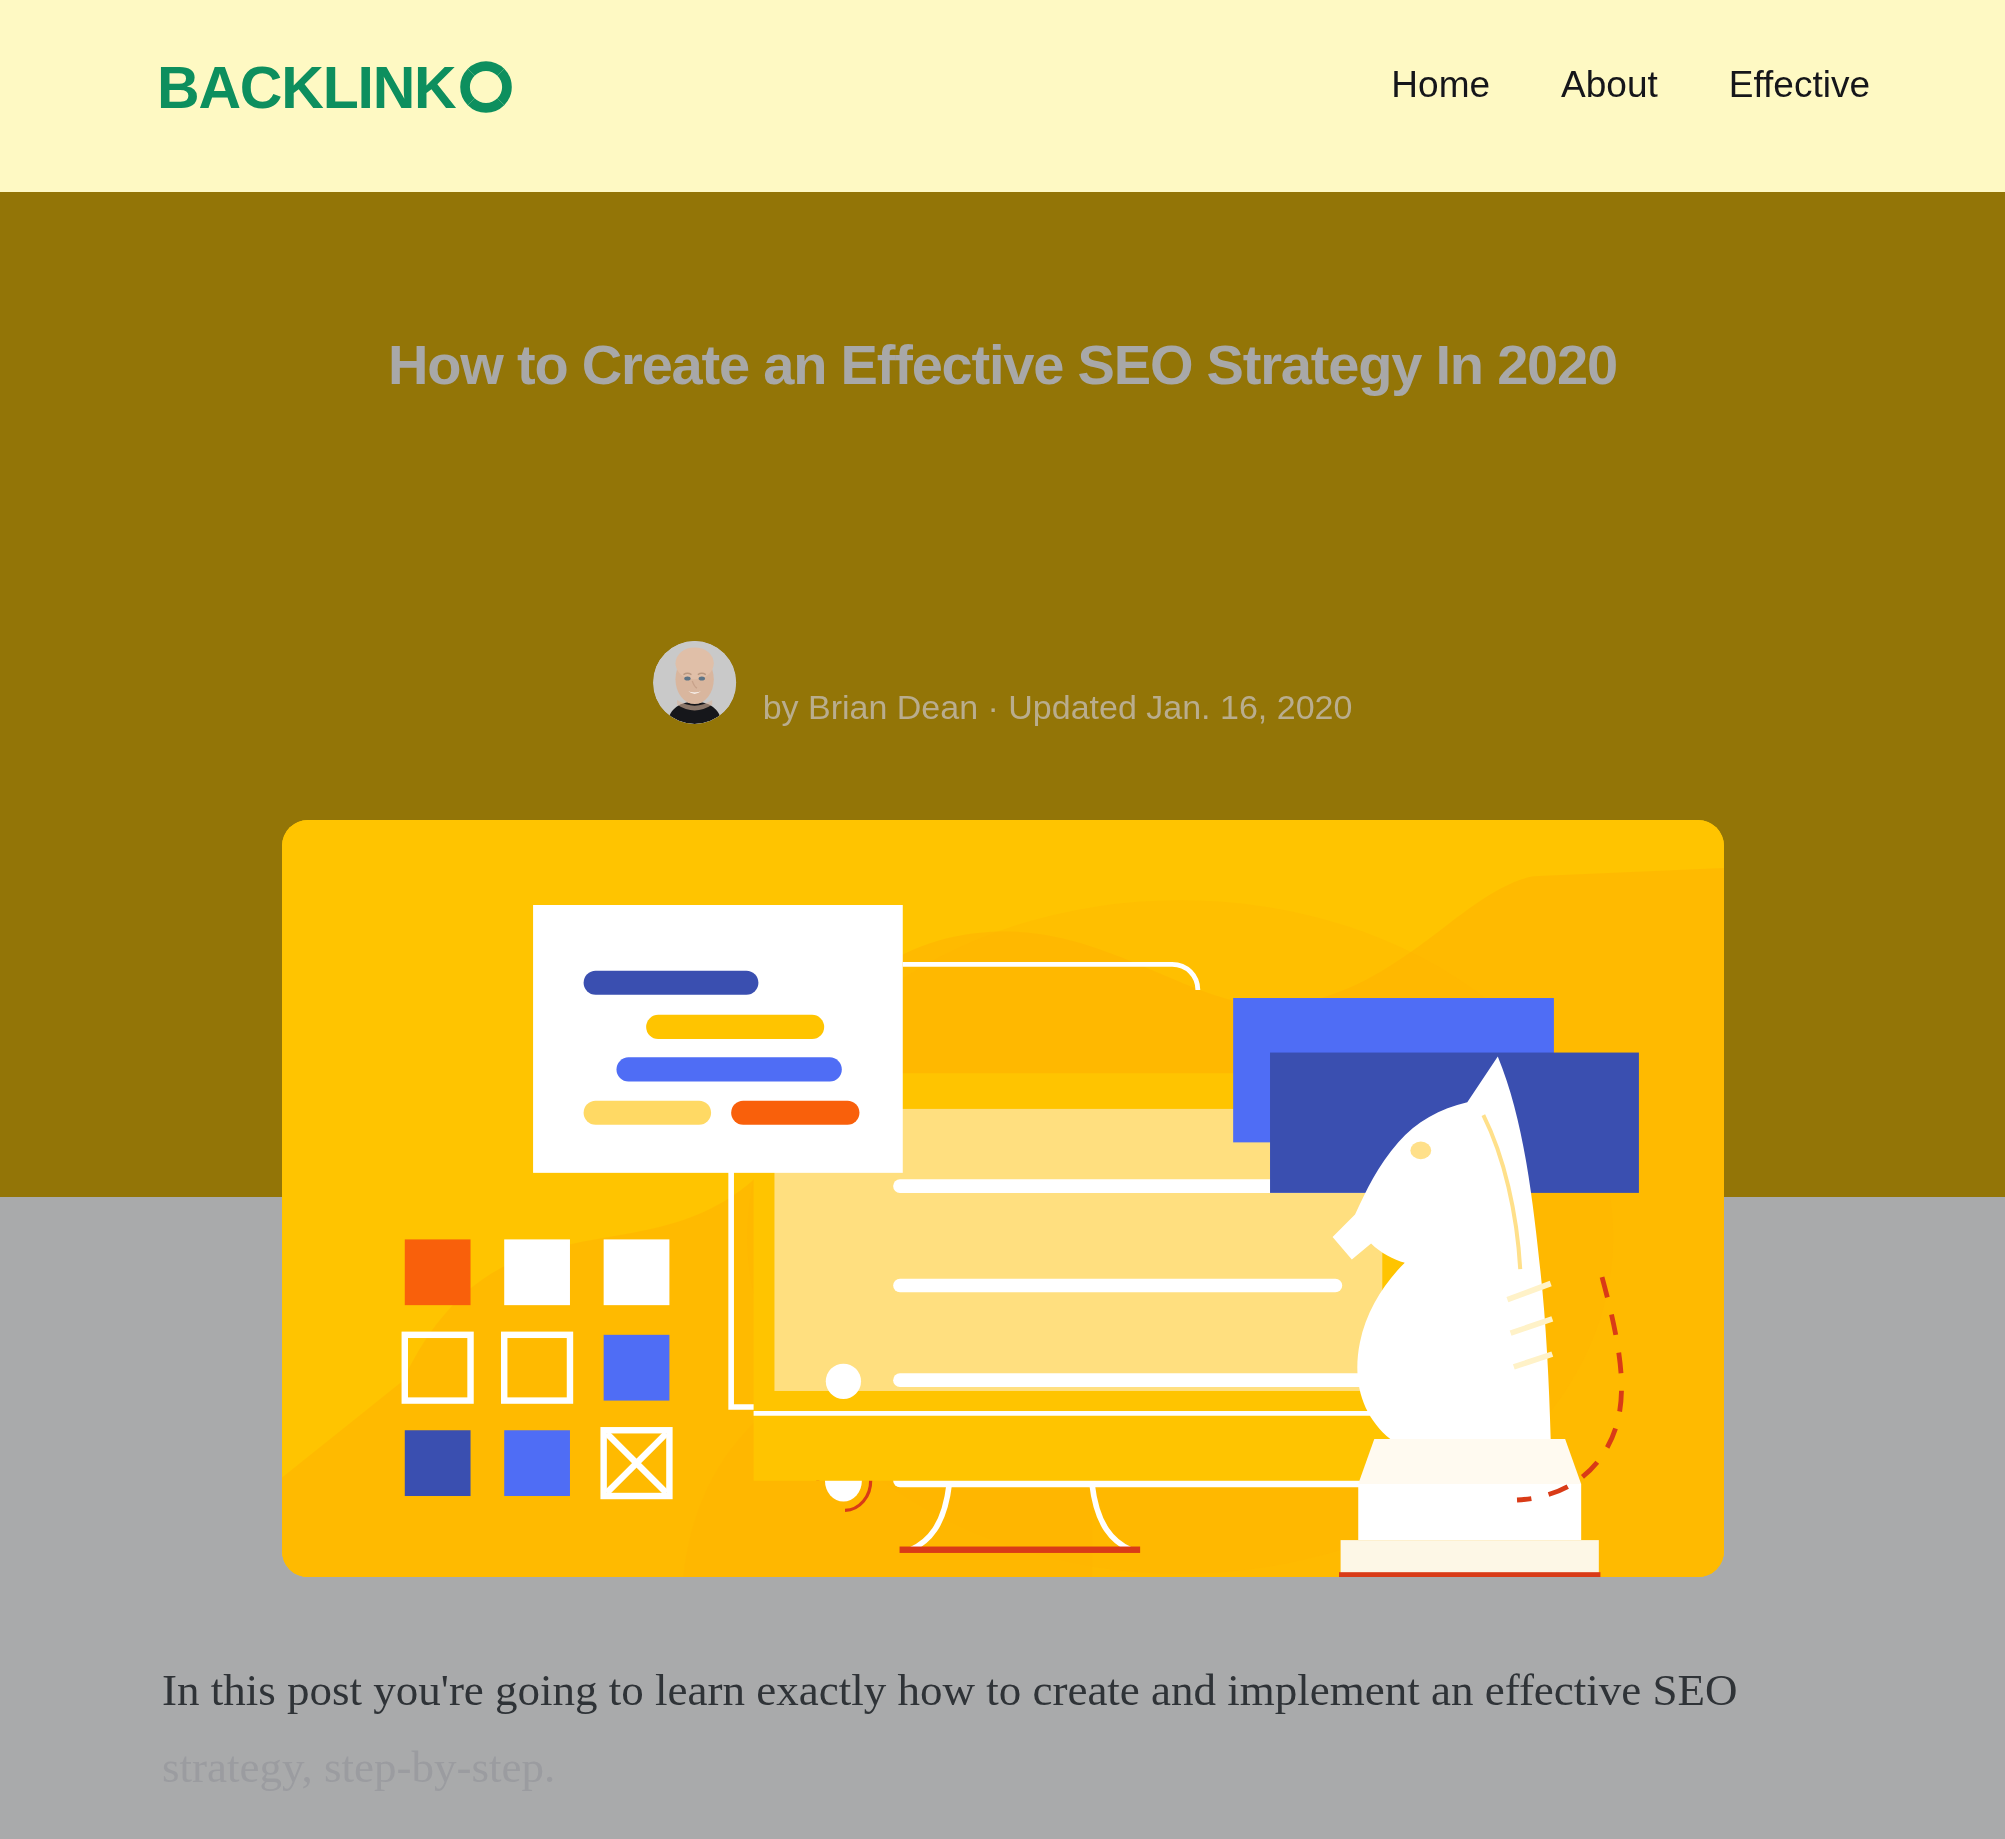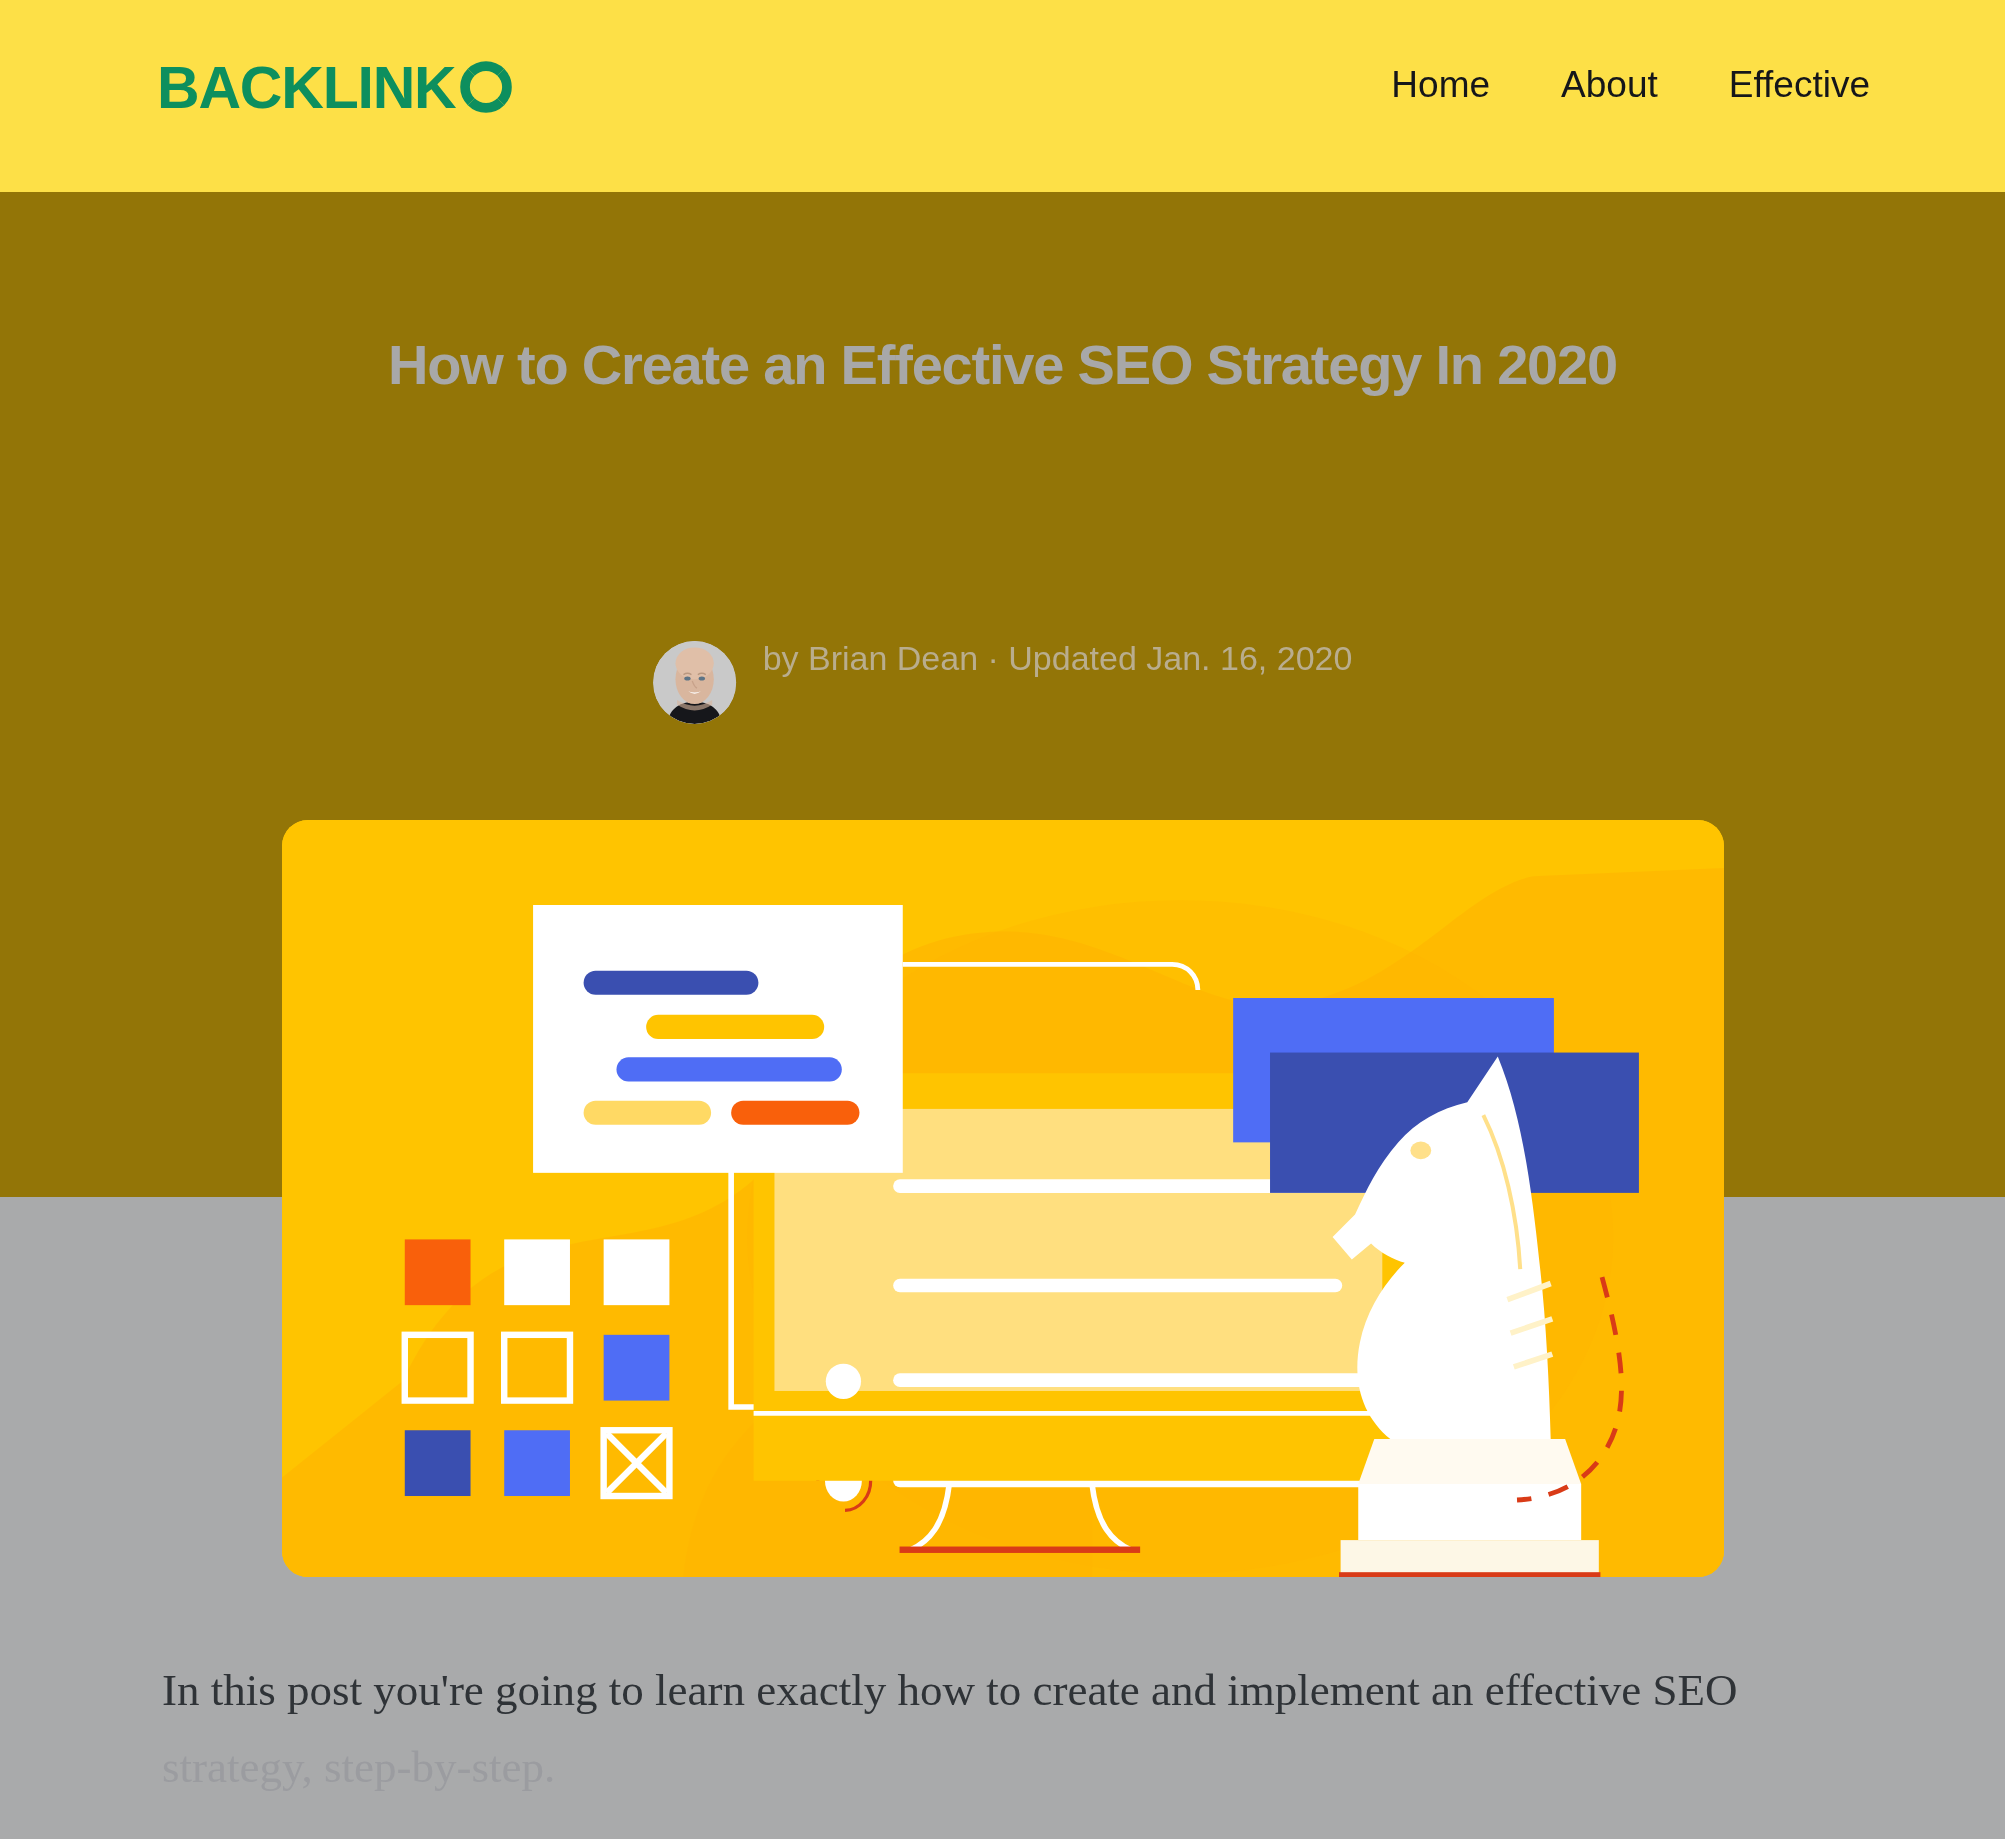--- a/index.html
+++ b/index.html
@@ -13,21 +13,21 @@
     background: #a9aaab;
     position: relative;
   }
 
   
   .site-header {
     position: absolute;
     top: 0; left: 0;
     width: 2005px;
     height: 192px;
-    background: #fde047;
+    background: #fef9c3;
     display: flex;
     align-items: center;
   }
 
   .brand {
     position: absolute;
     left: 157px;
     top: 58px;
     display: flex;
     align-items: center;
@@ -87,21 +87,21 @@
     letter-spacing: -1.2px;
     color: #a8a8a8;
   }
 
   .byline {
     position: absolute;
     top: 449px;
     left: 50%;
     transform: translateX(-50%);
     display: flex;
-    align-items: flex-start;
+    align-items: flex-end;
     gap: 27px;
     white-space: nowrap;
   }
   .avatar {
     width: 83px;
     height: 83px;
     border-radius: 50%;
     overflow: hidden;
     background: #c8c8c8;
     position: relative;

